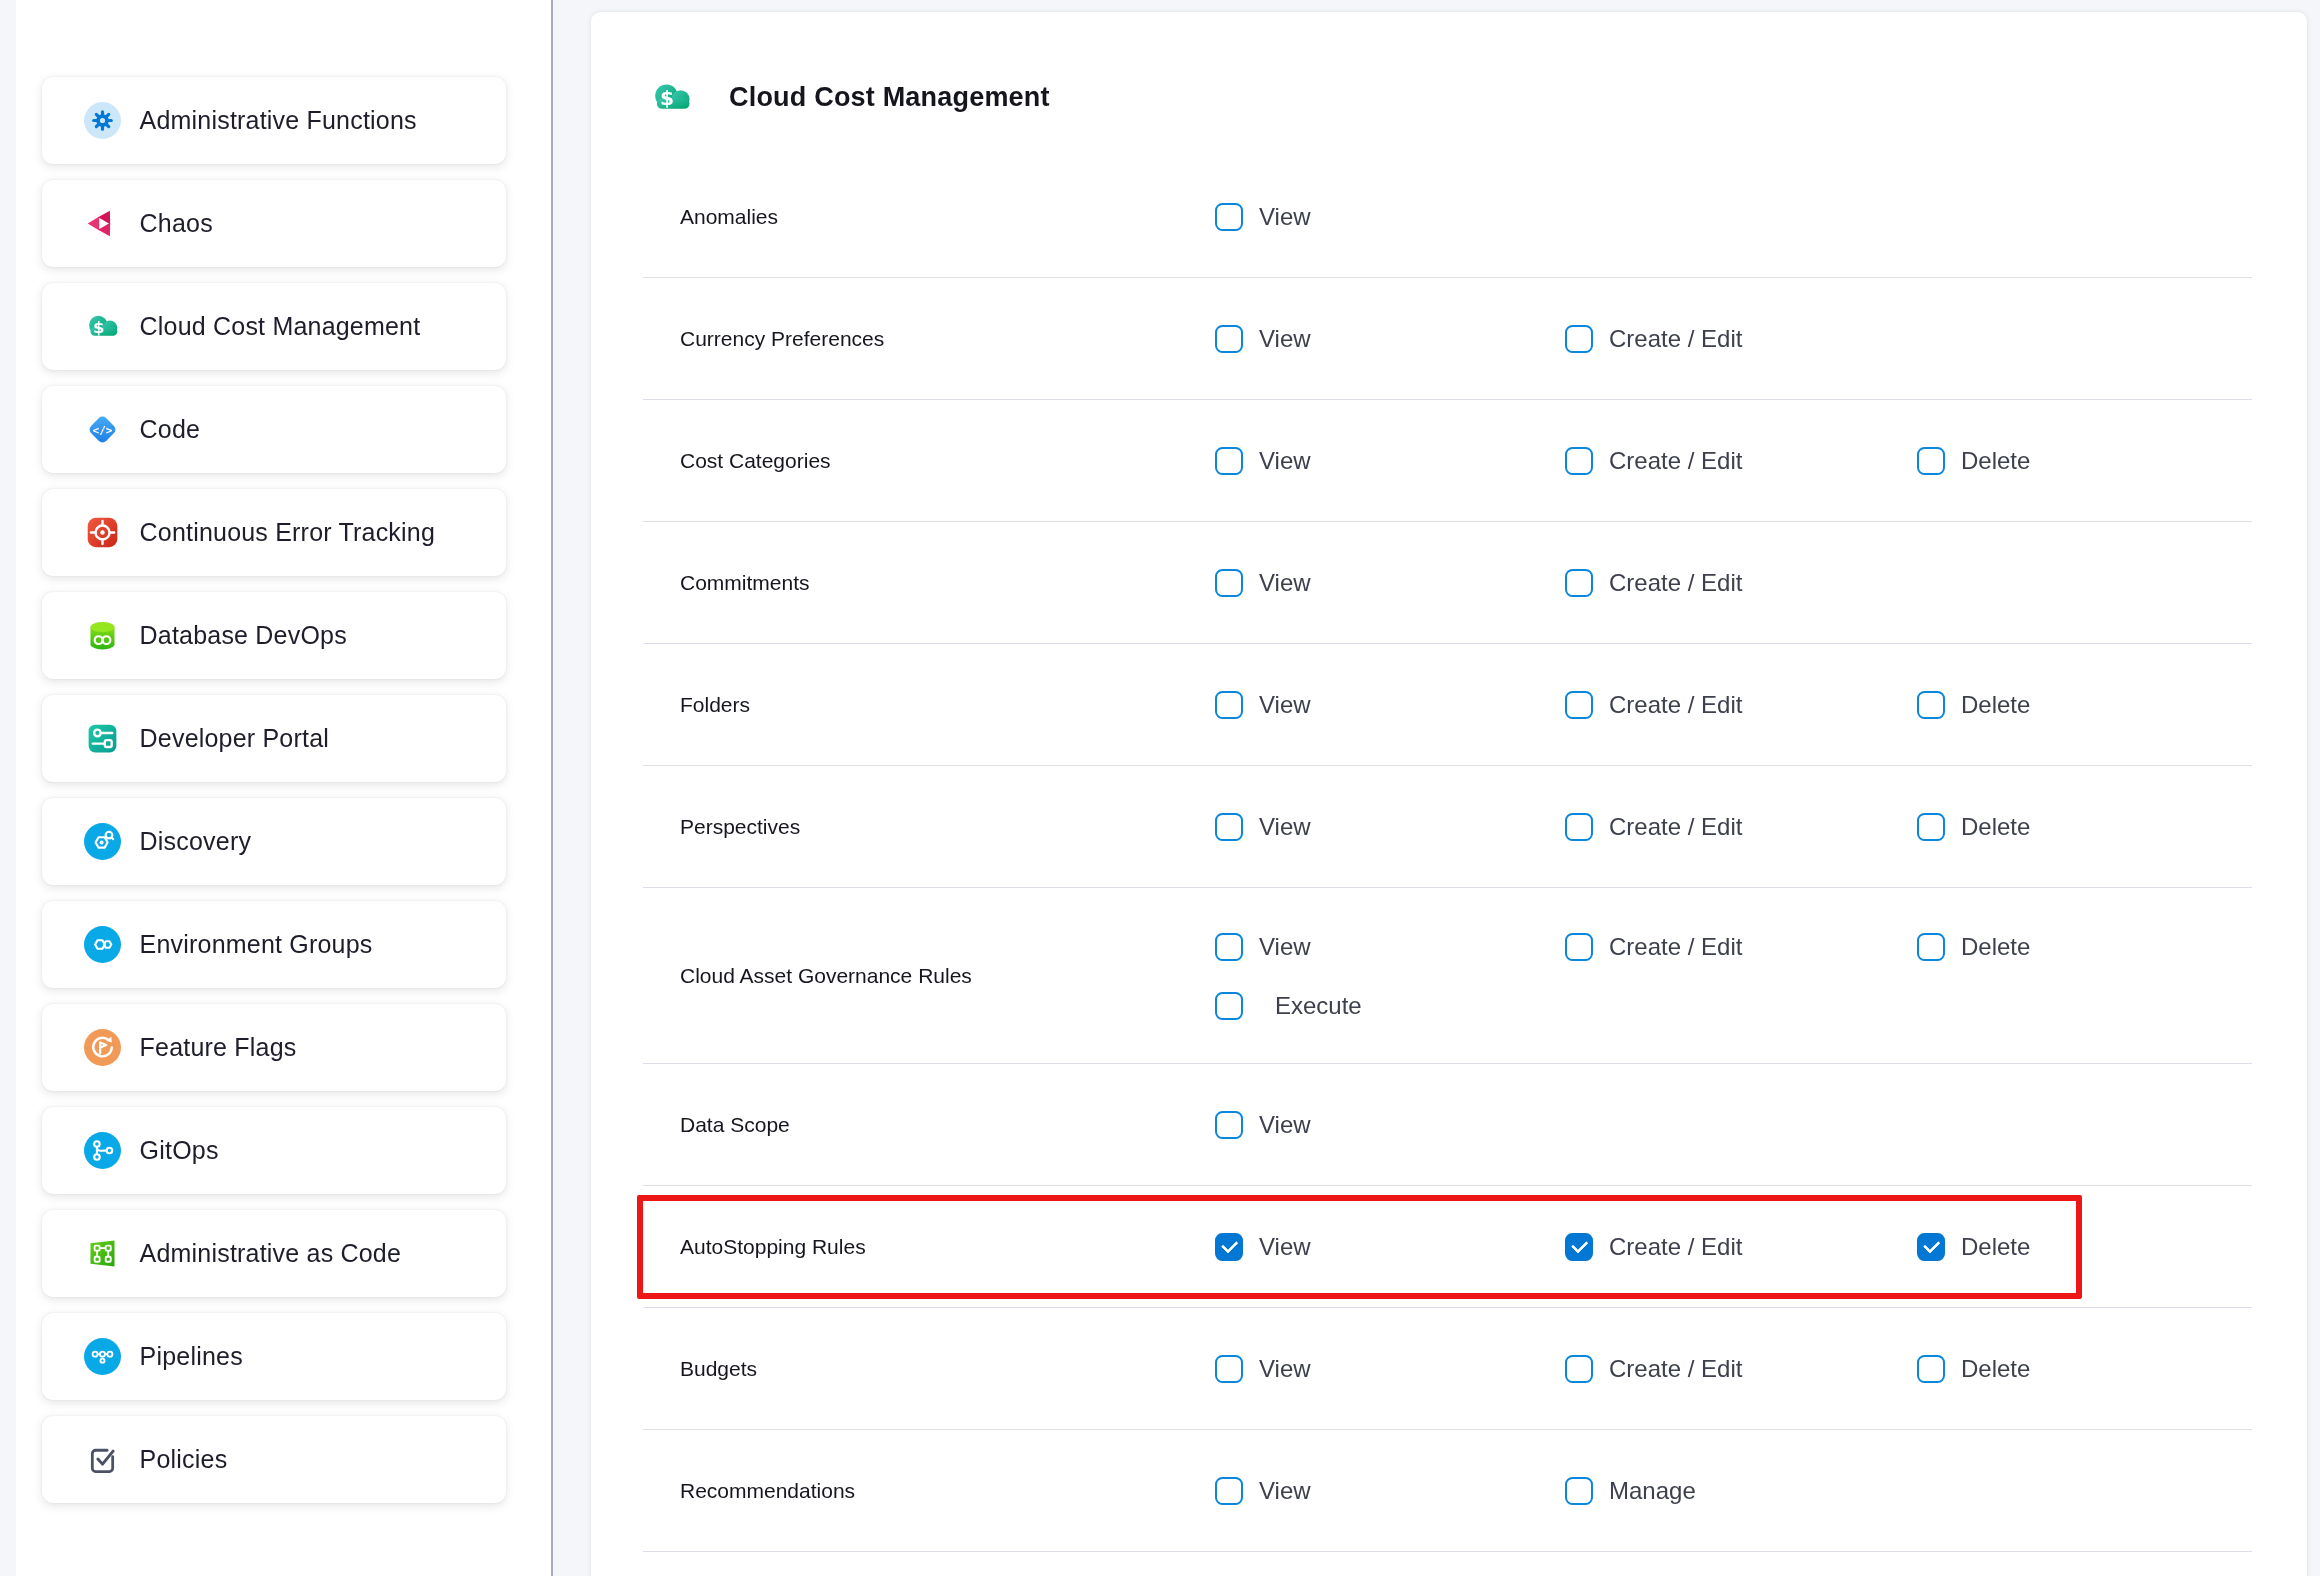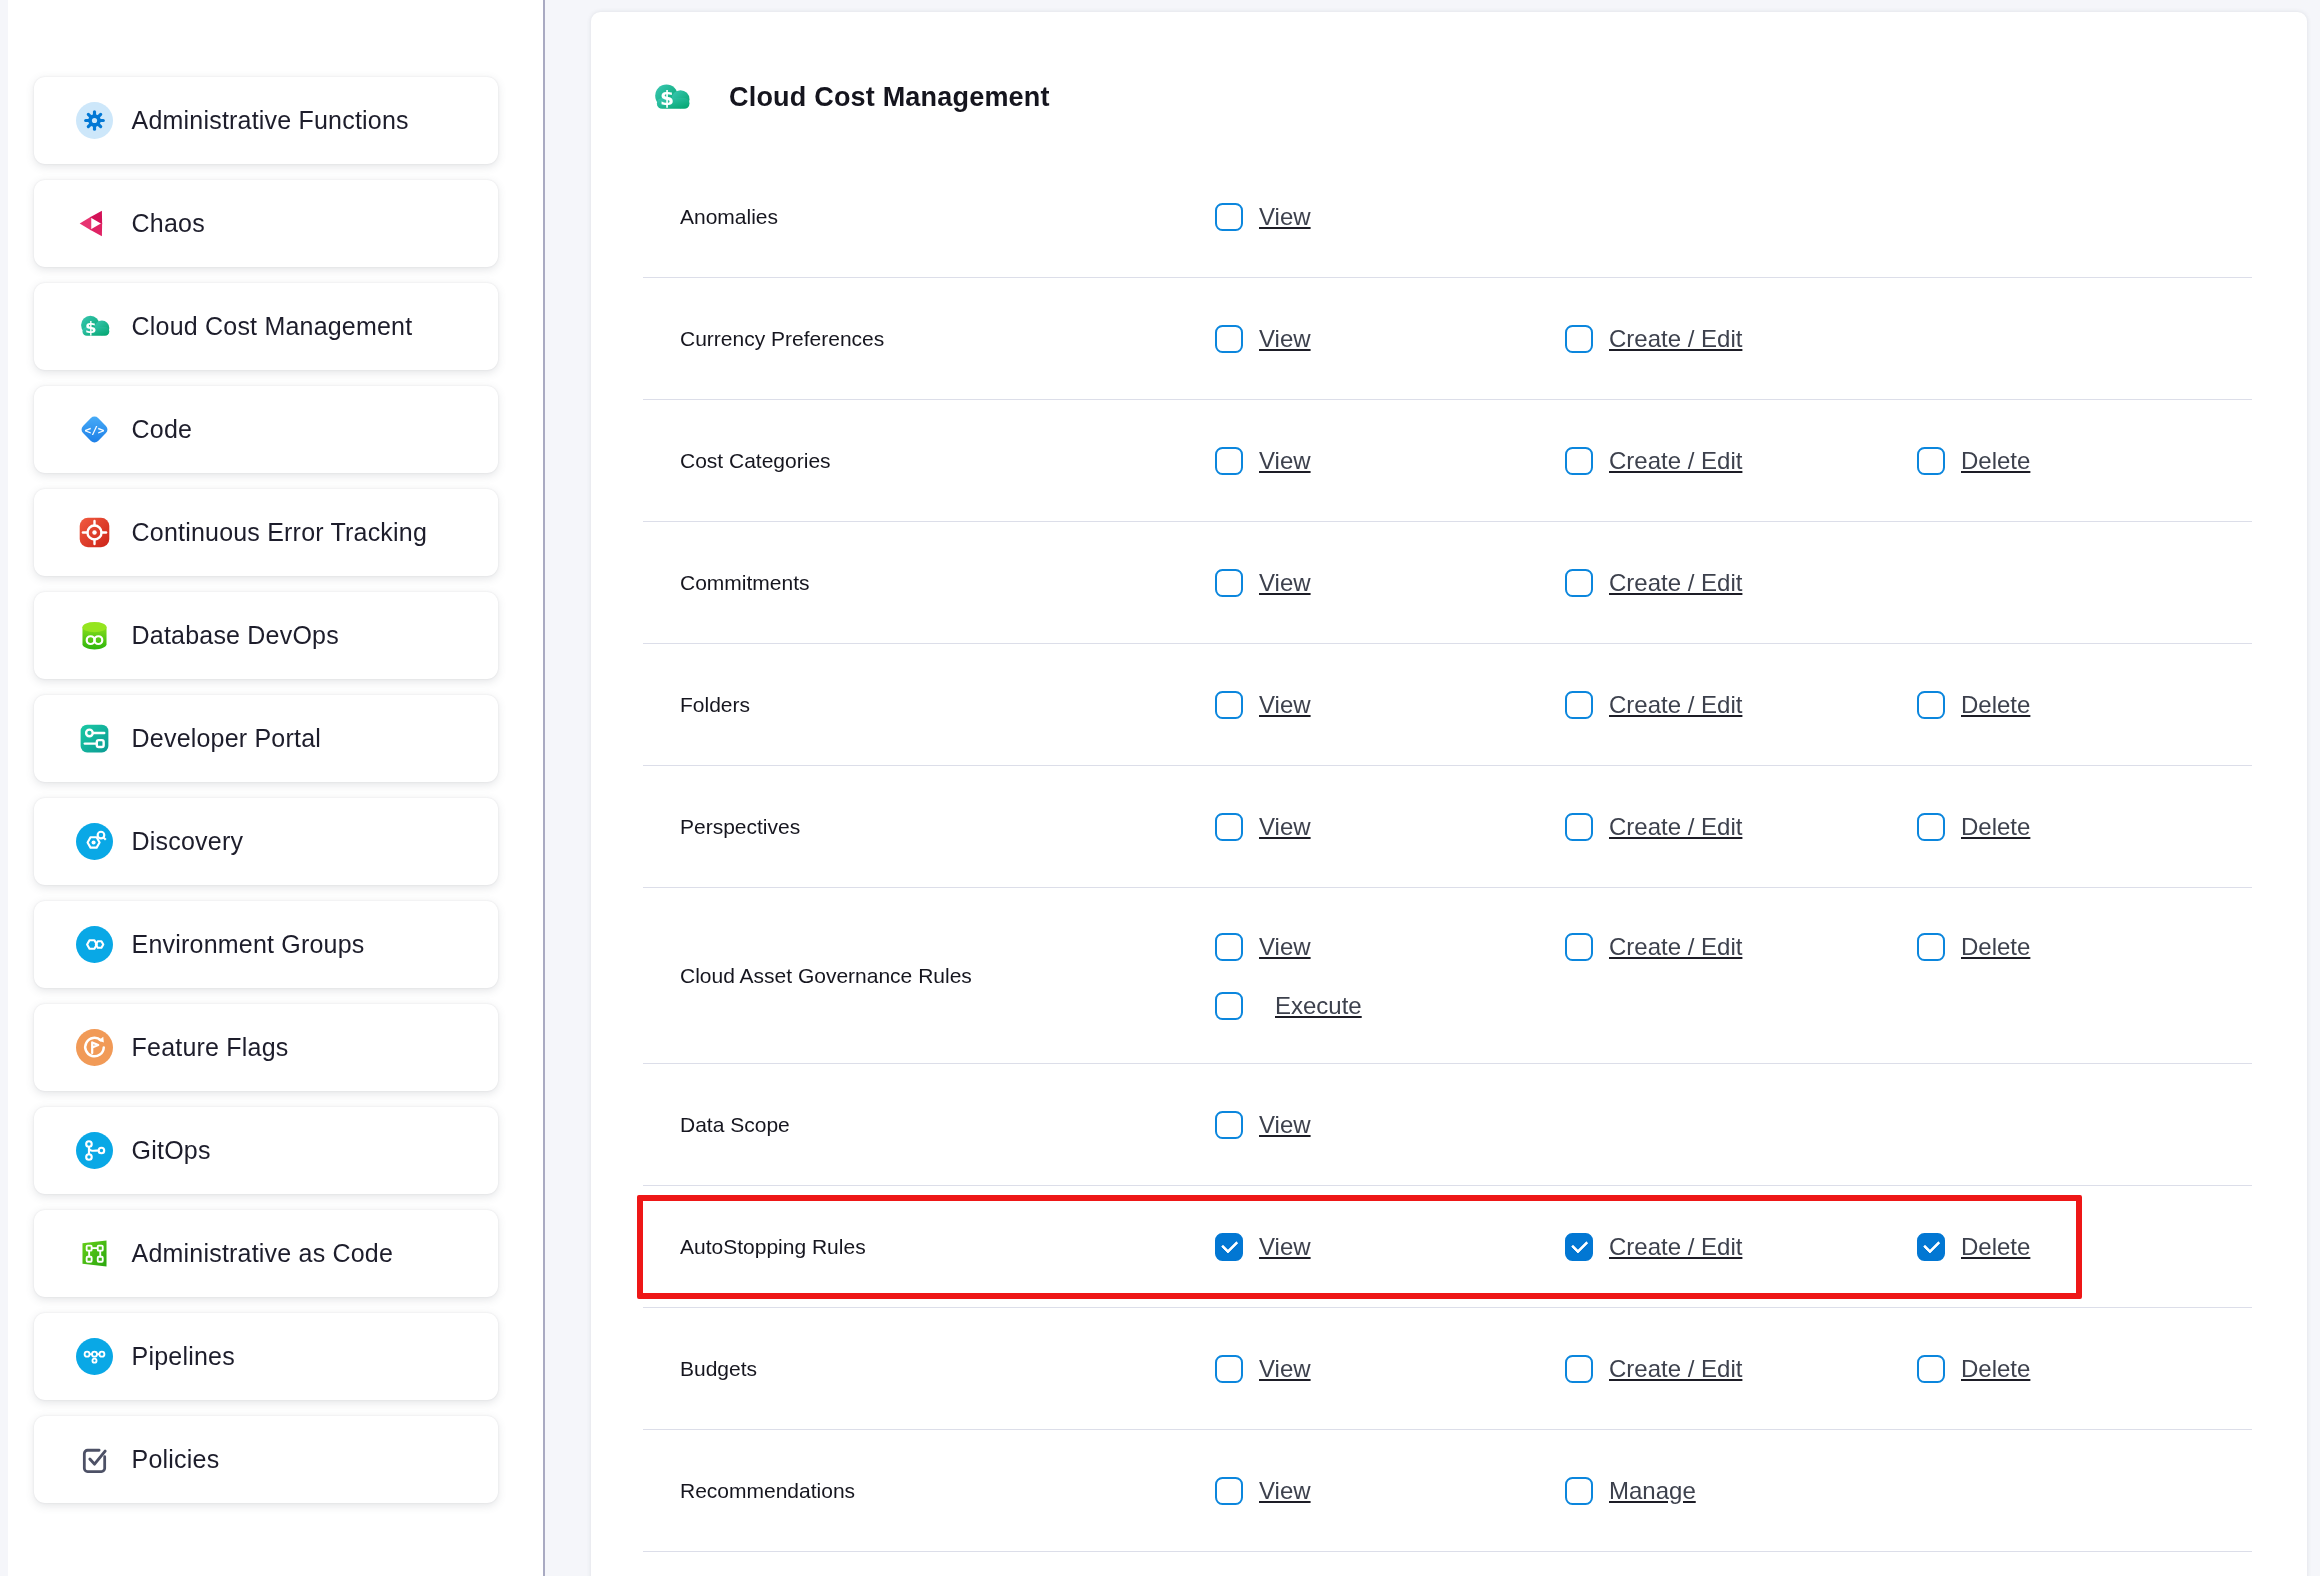--- a/index.html
+++ b/index.html
@@ -6,21 +6,21 @@
   html,body { width:2321px; height:1577px; }
   body {
     position:relative;
     background:#f5f6fa;
     font-family:"Liberation Sans", sans-serif;
     overflow:hidden;
     color:#1d1d26;
   }
   
   .sidebar {
-    position:absolute; left:8px; top:0;
+    position:absolute; left:16px; top:0;
     width:537px; height:1577px;
     background:#ffffff;
     border-right:2.8px solid #a9aac2;
     padding-top:77px;
   }
   .side-card {
     width:464px; height:87px;
     margin:0 0 16px 26px;
     background:#ffffff;
     border-radius:11px;
@@ -50,21 +50,21 @@
   
   .perm-table { position:absolute; left:52px; top:144px; width:1609px; }
   .perm-row { position:relative; height:122px; border-bottom:1.9px solid #dcdee9; }
   .perm-row.tall { height:176px; }
   .row-label {
     position:absolute; left:37px; top:50%; transform:translateY(-50%);
     font-size:21px; color:#16161f; white-space:nowrap;
   }
   .cell {
     position:absolute; top:50%; transform:translateY(-50%);
-    display:flex; align-items:flex-start; gap:16px;text-decoration:underline;
+    display:flex; align-items:flex-start; gap:16px;
   }
   .cell.c0 { left:572px; }
   .cell.c1 { left:922px; }
   .cell.c2 { left:1274px; }
   .perm-row.tall .cell { top:59px; }
   .perm-row.tall .cell.line2 { top:118px;gap:32px; }
   .cb {
     width:28px; height:28px; flex:0 0 28px;
     border:2.8px solid #0b86dd; border-radius:7.4px;
     background:#ffffff; position:relative; cursor:pointer;

